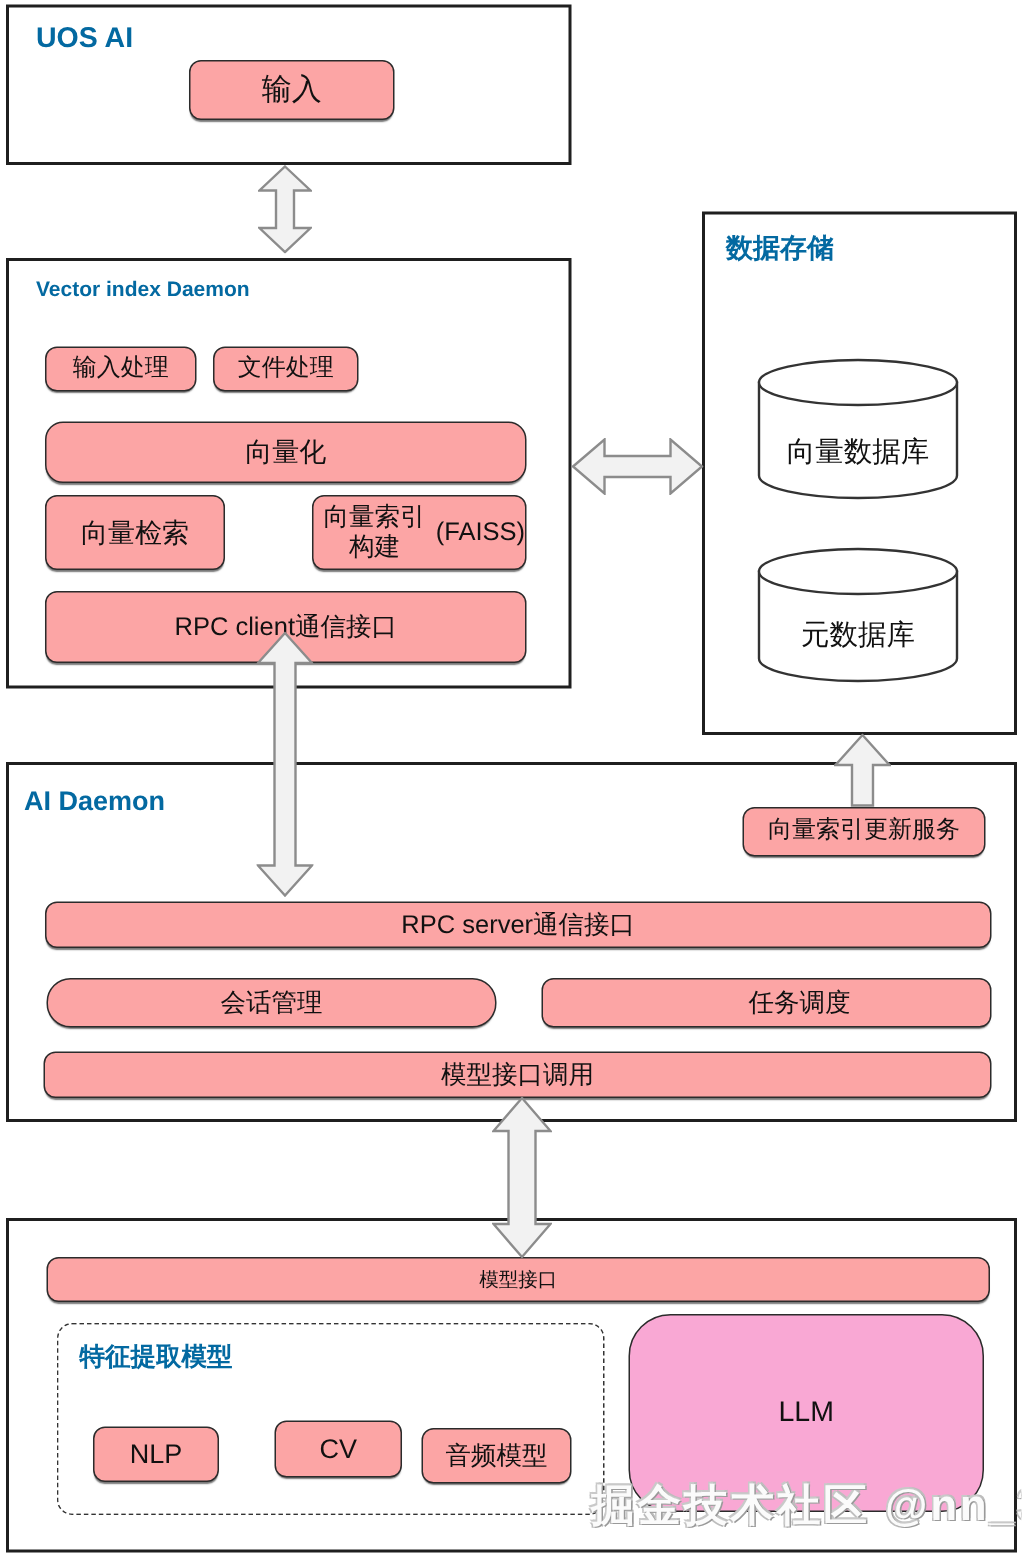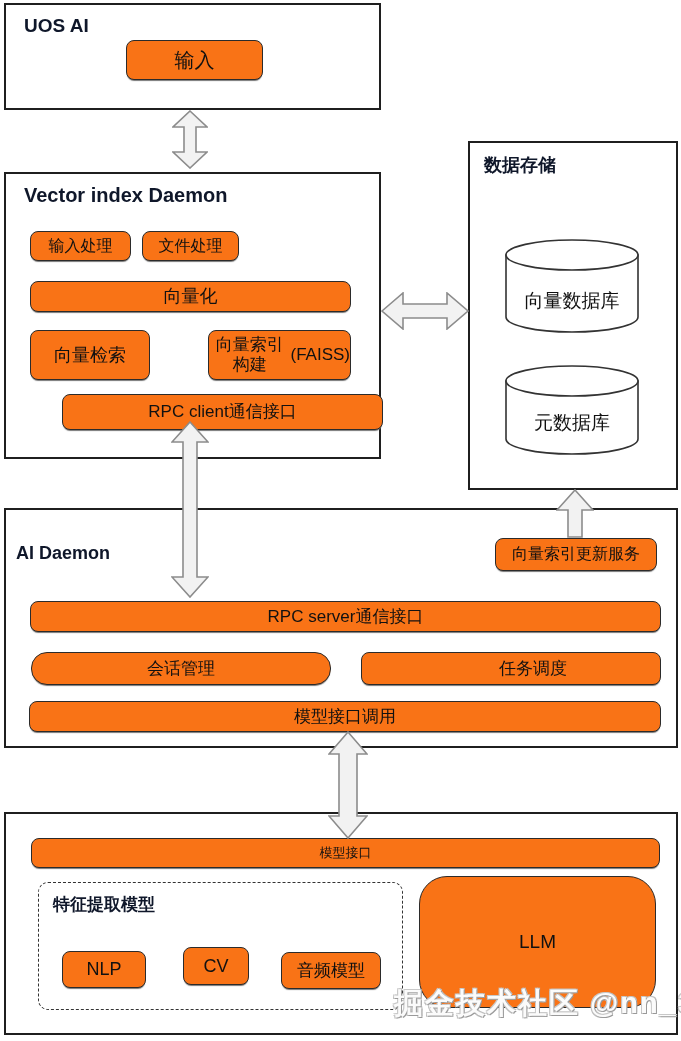--- a/index.html
+++ b/index.html
@@ -2,34 +2,34 @@
 <html><head>
 <meta charset="utf-8">
 <style>
   html,body{margin:0;padding:0;background:#ffffff;}
   .canvas{
     position:relative;width:681px;height:1041px;background:#ffffff;
     font-family:"Liberation Sans","DejaVu Sans",sans-serif;color:#111;
     overflow:hidden;
   }
   .box{position:absolute;background:#ffffff;border:2px solid #1f1f1f;box-sizing:border-box;}
-  .box-title{position:absolute;font-weight:bold;color:#0f172a;}
+  .box-title{position:absolute;font-weight:bold;color:#0369a1;}
   .btn{
-    position:absolute;box-sizing:border-box;background:#f97316;
+    position:absolute;box-sizing:border-box;background:#fca5a5;
     border:1.6px solid #2b2b2b;border-radius:8px;
     display:flex;align-items:center;justify-content:center;
     font-size:17px;line-height:1.15;text-align:center;
     box-shadow:0 2px 1px -1px #777;
   }
   .dashed{
     position:absolute;box-sizing:border-box;background:#ffffff;
     border:1.6px dashed #333;border-radius:10px;
   }
   .biground{
-    position:absolute;box-sizing:border-box;background:#f97316;
+    position:absolute;box-sizing:border-box;background:#f9a8d4;
     border:1.6px solid #2b2b2b;border-radius:28px;
     display:flex;align-items:center;justify-content:center;font-size:19px;
   }
   .arrow{position:absolute;z-index:6;}
   .arrow path{fill:#f2f2f2;stroke:#8c8c8c;stroke-width:1.6;}
   .cyl{position:absolute;}
   .cyl path,.cyl ellipse{fill:#ffffff;stroke:#333333;stroke-width:1.6;}
   .cyl-label{
     position:absolute;font-size:19px;display:flex;align-items:center;justify-content:center;
     width:140px;z-index:3;
@@ -48,31 +48,31 @@
   <div class="box" style="left:4px;top:3px;width:377px;height:107px;">
     <div class="box-title" style="left:18px;top:10px;font-size:19px;">UOS AI</div>
   </div>
   <div class="btn" style="left:126px;top:40px;width:137px;height:40px;font-size:20px;">输入</div>
 
   <svg class="arrow" style="left:172px;top:110px;" width="36" height="59" viewBox="0 0 36 59">
     <path d="M18,1 L35,17 L24,17 L24,42 L35,42 L18,58 L1,42 L12,42 L12,17 L1,17 Z"></path>
   </svg>
 
   <div class="box" style="left:4px;top:172px;width:377px;height:287px;">
-    <div class="box-title" style="left:18px;top:10px;font-size:20px;">Vector index Daemon</div>
+    <div class="box-title" style="left:18px;top:10px;font-size:14px;">Vector index Daemon</div>
   </div>
   <div class="btn" style="left:30px;top:231px;width:101px;height:30px;font-size:16px;">输入处理</div>
   <div class="btn" style="left:142px;top:231px;width:97px;height:30px;font-size:16px;">文件处理</div>
-  <div class="btn" style="left:30px;top:281px;width:321px;height:31px;font-size:18px;">向量化</div>
+  <div class="btn" style="left:30px;top:281px;width:321px;height:41px;font-size:18px;border-radius:12px;">向量化</div>
   <div class="btn" style="left:30px;top:330px;width:120px;height:50px;font-size:18px;">向量检索</div>
   <div class="btn" style="left:208px;top:330px;width:143px;height:50px;font-size:17px;">
     <div>向量索引构建</div>
     <div>(FAISS)</div>
   </div>
-  <div class="btn" style="left:30px;top:394px;width:321px;height:36px;font-size:17px;margin-left:32px;">RPC client通信接口</div>
+  <div class="btn" style="left:30px;top:394px;width:321px;height:48px;font-size:17px;">RPC client通信接口</div>
 
   <svg class="arrow" style="left:381px;top:292px;" width="88" height="38" viewBox="0 0 88 38">
     <path d="M1,19 L22,1 L22,12 L66,12 L66,1 L87,19 L66,37 L66,26 L22,26 L22,37 Z"></path>
   </svg>
 
   <div class="box" style="left:468px;top:141px;width:210px;height:349px;">
     <div class="box-title" style="left:14px;top:10px;font-size:18px;">数据存储</div>
   </div>
 
   <svg class="cyl" style="left:502px;top:238px;" width="140" height="96" viewBox="0 0 140 96">
@@ -89,39 +89,39 @@
 
   <svg class="arrow" style="left:171px;top:421px;" width="38" height="177" viewBox="0 0 38 177">
     <path d="M19,1 L37,21 L26,21 L26,156 L37,156 L19,176 L1,156 L12,156 L12,21 L1,21 Z"></path>
   </svg>
 
   <svg class="arrow" style="left:556px;top:489px;" width="38" height="49" viewBox="0 0 38 49">
     <path d="M19,1 L37,21 L26,21 L26,48 L12,48 L12,21 L1,21 Z"></path>
   </svg>
 
   <div class="box" style="left:4px;top:508px;width:674px;height:240px;">
-    <div class="box-title" style="left:10px;top:14px;font-size:18px;margin-top:19px;">AI Daemon</div>
+    <div class="box-title" style="left:10px;top:14px;font-size:18px;">AI Daemon</div>
   </div>
   <div class="btn" style="left:495px;top:538px;width:162px;height:33px;font-size:16px;">向量索引更新服务</div>
   <div class="btn" style="left:30px;top:601px;width:631px;height:31px;font-size:17px;">RPC server通信接口</div>
   <div class="btn" style="left:31px;top:652px;width:300px;height:33px;font-size:17px;border-radius:16px;">会话管理</div>
   <div class="btn" style="left:361px;top:652px;width:300px;height:33px;font-size:17px;padding-left:44px;">任务调度</div>
   <div class="btn" style="left:29px;top:701px;width:632px;height:31px;font-size:17px;">模型接口调用</div>
 
   <svg class="arrow" style="left:328px;top:731px;" width="40" height="108" viewBox="0 0 40 108">
     <path d="M20,1 L39,23 L29,23 L29,85 L39,85 L20,107 L1,85 L11,85 L11,23 L1,23 Z"></path>
   </svg>
 
   <div class="box" style="left:4px;top:812px;width:674px;height:223px;"></div>
   <div class="btn" style="left:31px;top:838px;width:629px;height:30px;font-size:13px;">模型接口</div>
 
   <div class="dashed" style="left:38px;top:882px;width:365px;height:128px;">
     <div class="box-title" style="left:14px;top:10px;font-size:17px;">特征提取模型</div>
   </div>
   <div class="btn" style="left:62px;top:951px;width:84px;height:37px;font-size:18px;">NLP</div>
-  <div class="btn" style="left:183px;top:947px;width:66px;height:38px;font-size:18px;">CV</div>
+  <div class="btn" style="left:183px;top:947px;width:85px;height:38px;font-size:18px;">CV</div>
   <div class="btn" style="left:281px;top:952px;width:100px;height:37px;font-size:17px;">音频模型</div>
 
   <div class="biground" style="left:419px;top:876px;width:237px;height:132px;">LLM</div>
 
   <div class="watermark" style="left:394px;top:984px;">掘金技术社区 @nn_30</div>
 
 </div>
 
 </body></html>

